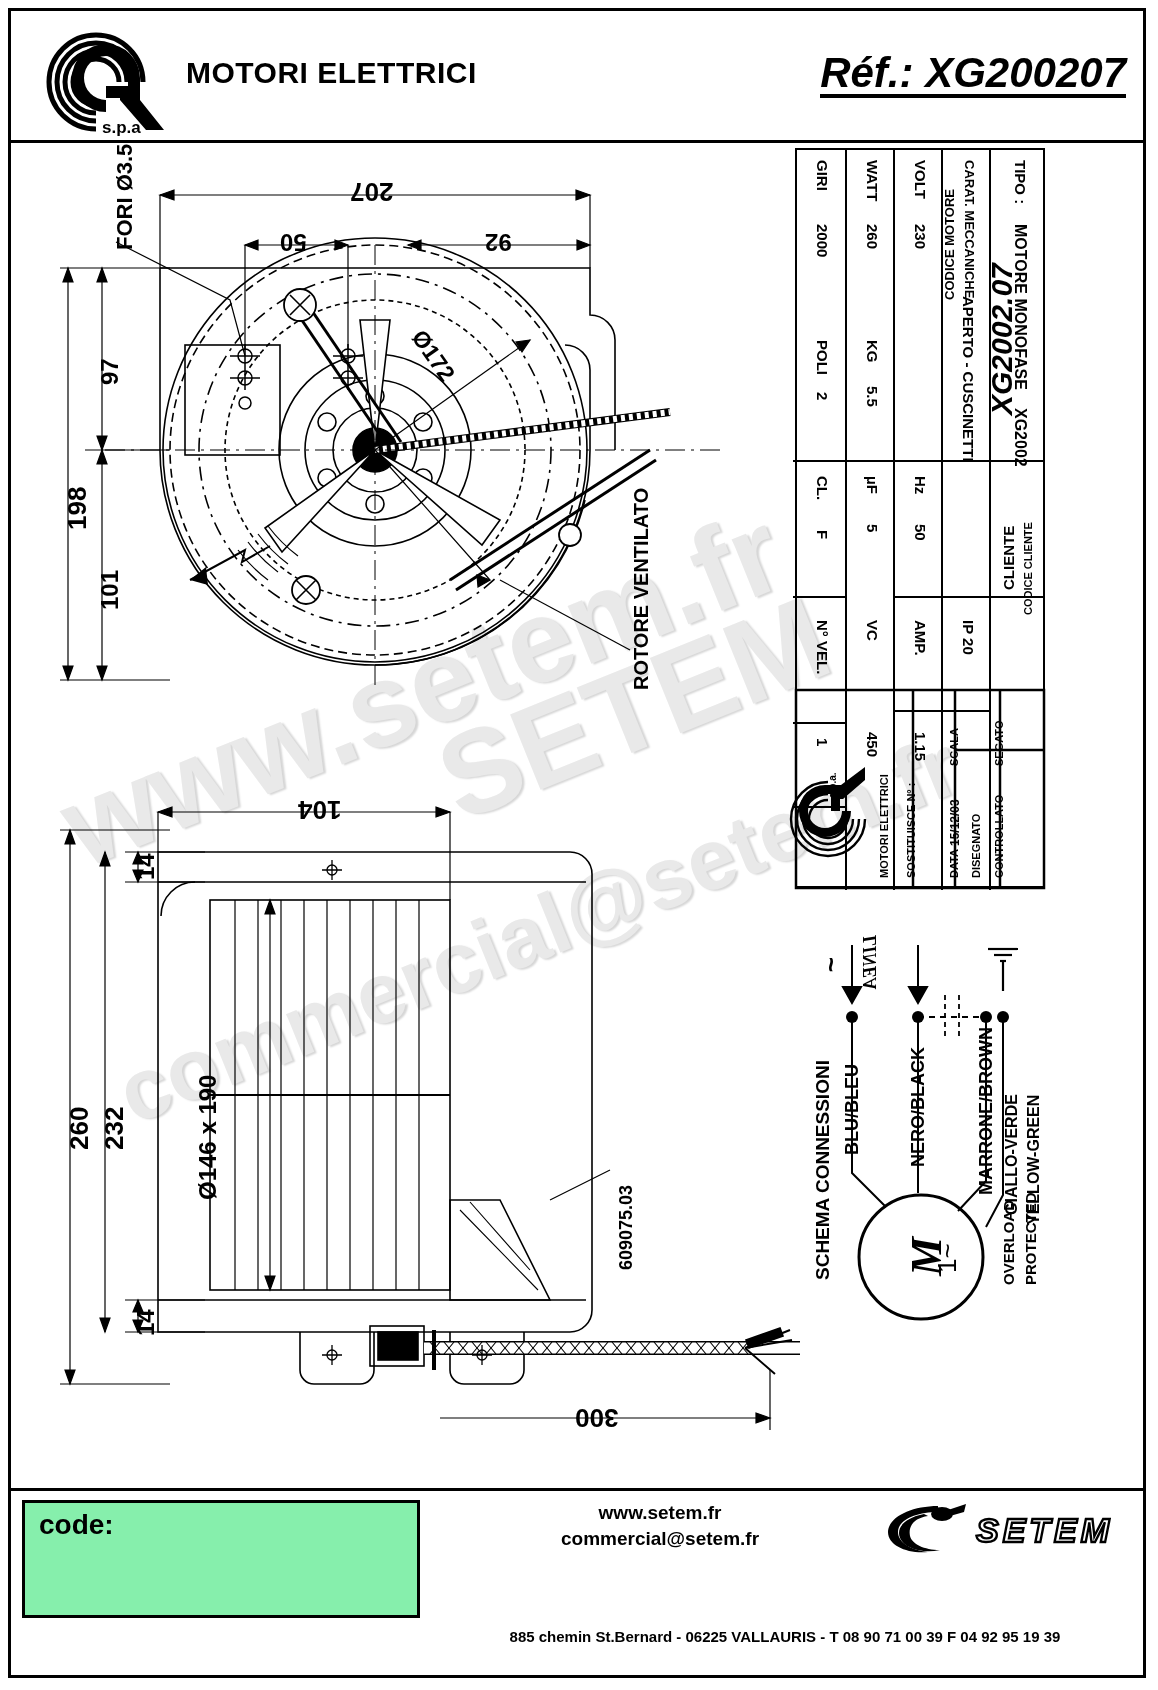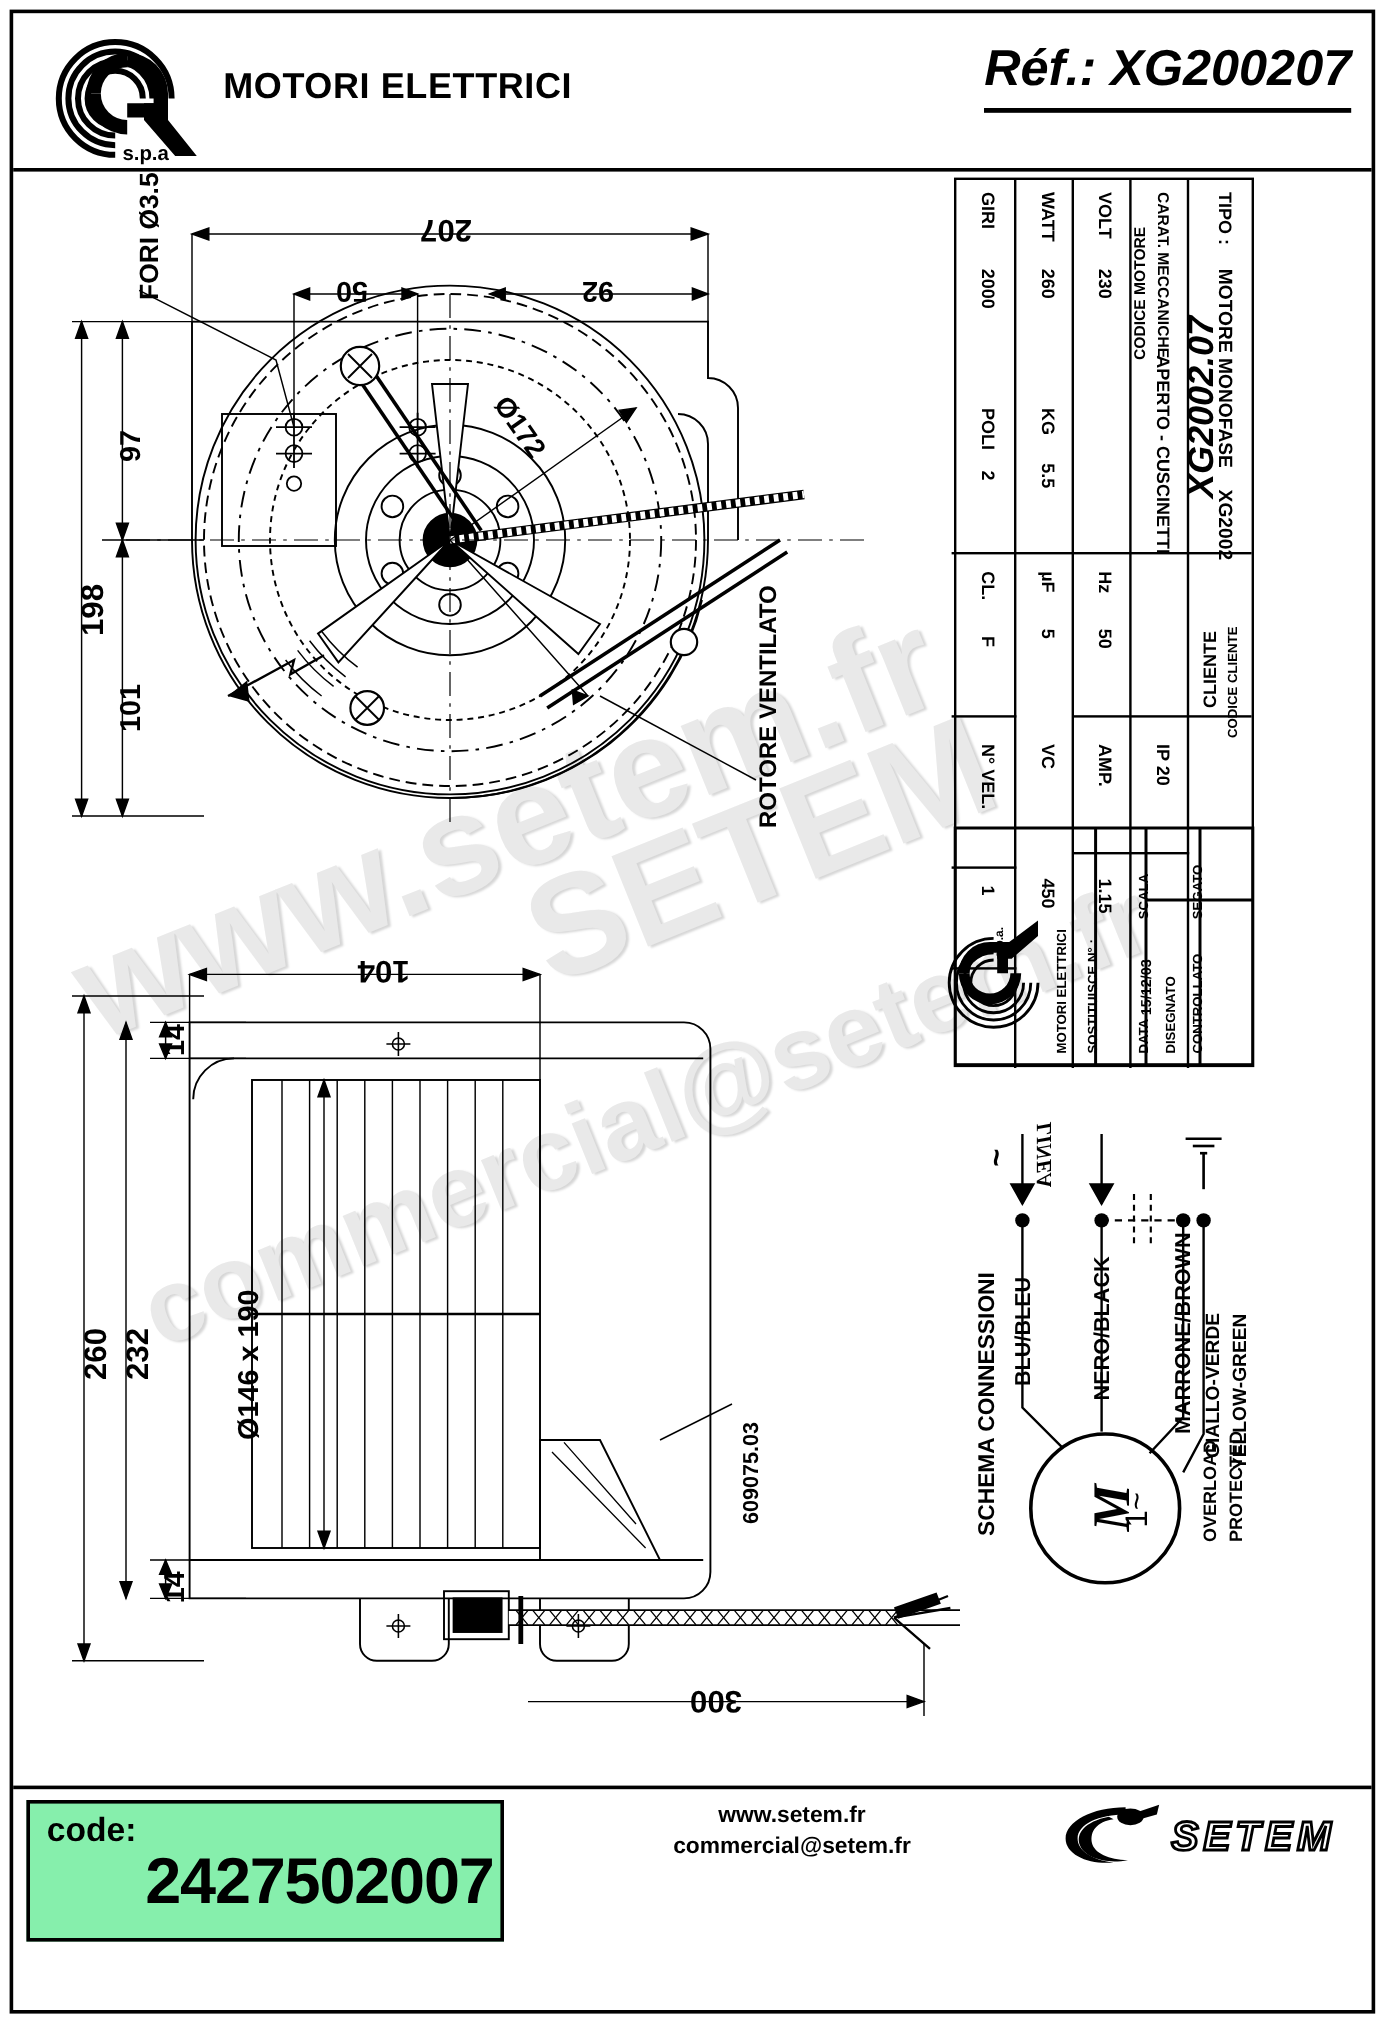--- a/index.html
+++ b/index.html
@@ -6,22 +6,22 @@
   body{font-family:"Liberation Sans",sans-serif;}
   .page{position:relative;width:1158px;height:1690px;background:#fff;overflow:hidden;}
   .frame{position:absolute;left:8px;top:8px;width:1138px;height:1670px;border:3px solid #000;box-sizing:border-box;}
   .hdr-rule{position:absolute;left:11px;top:140px;width:1132px;height:3px;background:#000;}
   .ftr-rule{position:absolute;left:11px;top:1488px;width:1132px;height:3px;background:#000;}
 
   
   .logo{position:absolute;left:36px;top:26px;width:140px;height:110px;}
   .brand{position:absolute;left:186px;top:56px;font-size:30px;font-weight:bold;letter-spacing:.5px;
          font-family:"Liberation Sans",sans-serif;}
-  .ref{position:absolute;right:32px;top:36px;font-size:42px;font-weight:bold;font-style:italic;
-       border-bottom:4px solid #000;padding-bottom:12px;line-height:1;}
+  .ref{position:absolute;right:32px;top:52px;font-size:42px;font-weight:bold;font-style:italic;
+       border-bottom:4px solid #000;padding-bottom:0;line-height:1;}
 
   
   .t{position:absolute;font-family:"Liberation Sans",sans-serif;white-space:nowrap;}
   .b{font-weight:bold;}
   .r90{transform-origin:0 0;transform:rotate(-90deg);}
   .r180{transform-origin:50% 50%;transform:rotate(180deg);}
   .line{position:absolute;background:#000;}
   .hl{height:1px;}
   .vl{width:1px;}
 
@@ -466,30 +466,30 @@
     <div class="t b r90" style="left:213px;top:310px;font-size:16px;">GIALLO-VERDE</div>
     <div class="t b r90" style="left:235px;top:320px;font-size:16px;">YELLOW-GREEN</div>
   </div>
 
   <div class="t b r90" style="left:812px;top:1280px;font-size:19px;">SCHEMA CONNESSIONI</div>
   <div class="t b r90" style="left:1000px;top:1285px;font-size:15px;">OVERLOAD</div>
   <div class="t b r90" style="left:1022px;top:1285px;font-size:15px;">PROTECTED</div>
 
   <div class="codebox">
     <div class="codelbl">code:</div>
-    <div class="codeval">2427502007</div>
   </div>
   <div class="ftr-c">
     <div>www.setem.fr</div>
     <div>commercial@setem.fr</div>
   </div>
   <div class="setem-logo">
     <svg width="250" height="60" viewBox="0 0 250 60">
       <g fill="#000">
         <path d="M58 6 C30 6 8 18 8 32 C8 46 28 54 48 52 C30 50 18 42 18 32 C18 20 36 12 58 12 Z"></path>
         <path d="M44 14 C24 18 16 28 20 38 C24 48 42 54 60 50 C44 50 32 44 30 36 C28 26 34 18 48 16 Z"></path>
         <ellipse cx="62" cy="14" rx="11" ry="7"></ellipse>
         <path d="M68 10 L86 4 L84 12 L70 16 Z"></path>
       </g>
       <text x="96" y="42" font-family="Liberation Sans, sans-serif" font-size="34" font-weight="bold" font-style="italic" letter-spacing="4" fill="none" stroke="#000" stroke-width="2.4">SETEM</text>
     </svg>
   </div>
+  <div class="ftr-addr">885 chemin St.Bernard  -   06225 VALLAURIS  -  T 08 90 71 00 39   F 04 92 95 19 39</div>
 </div>
 
 </body></html>

